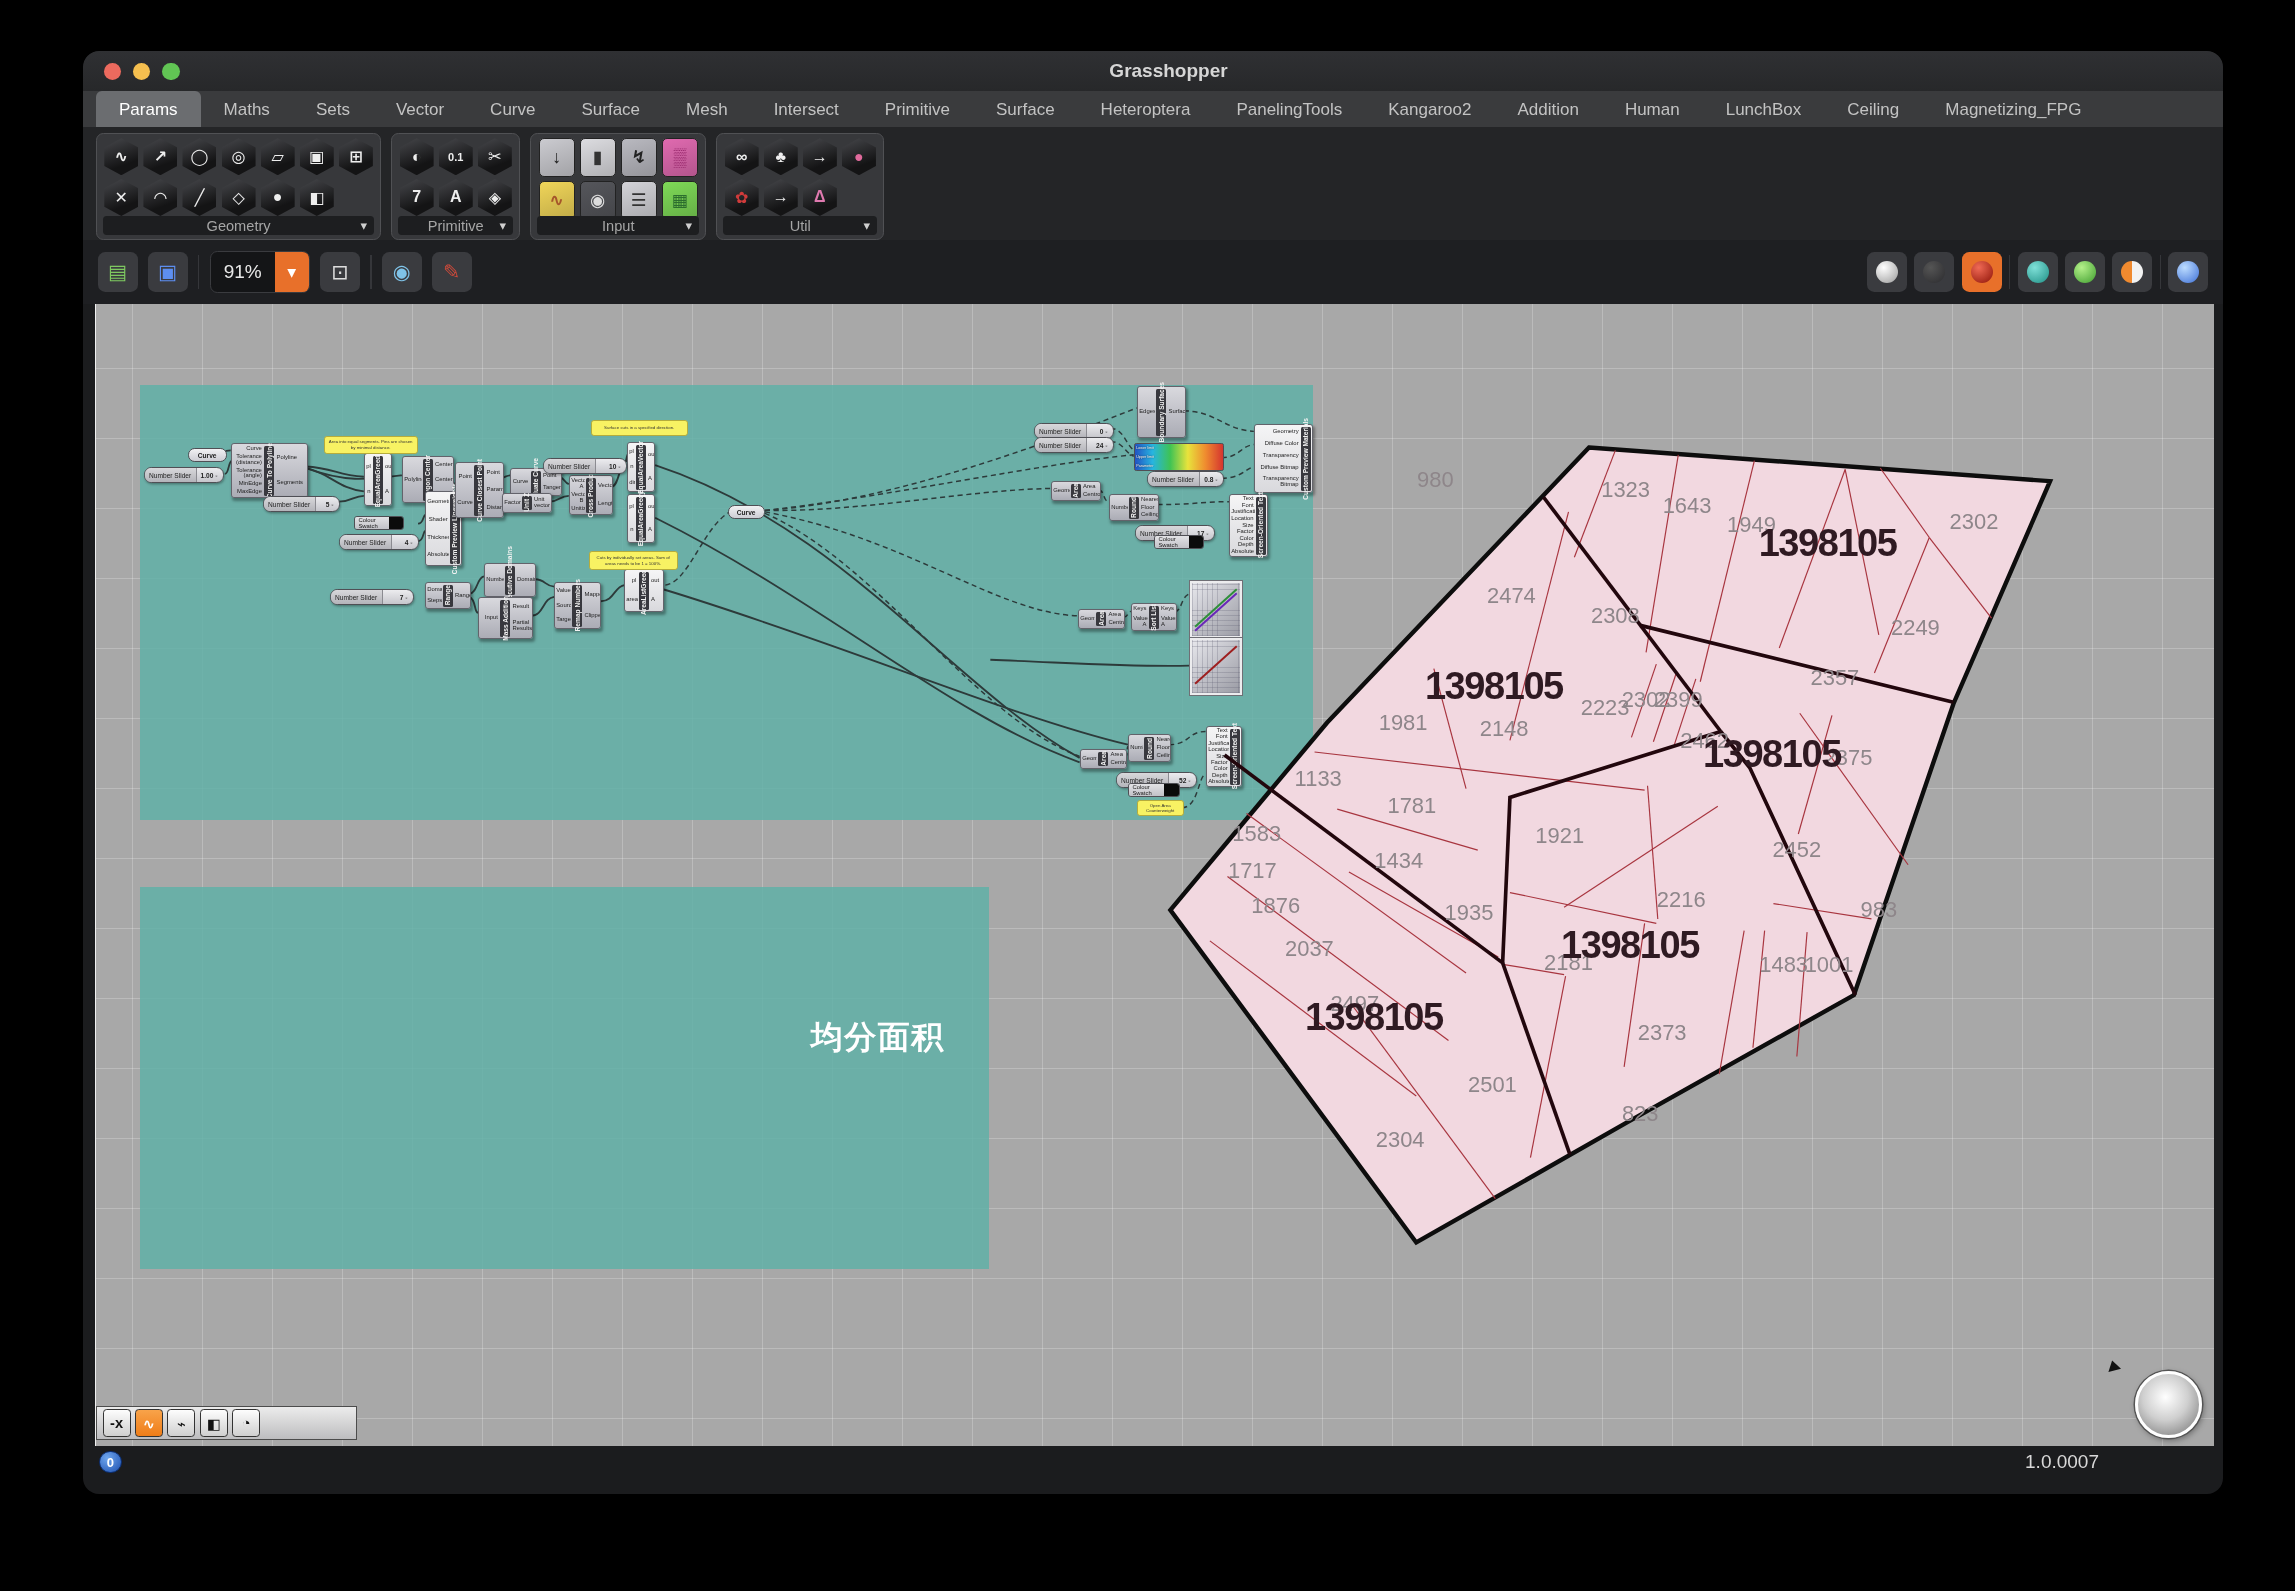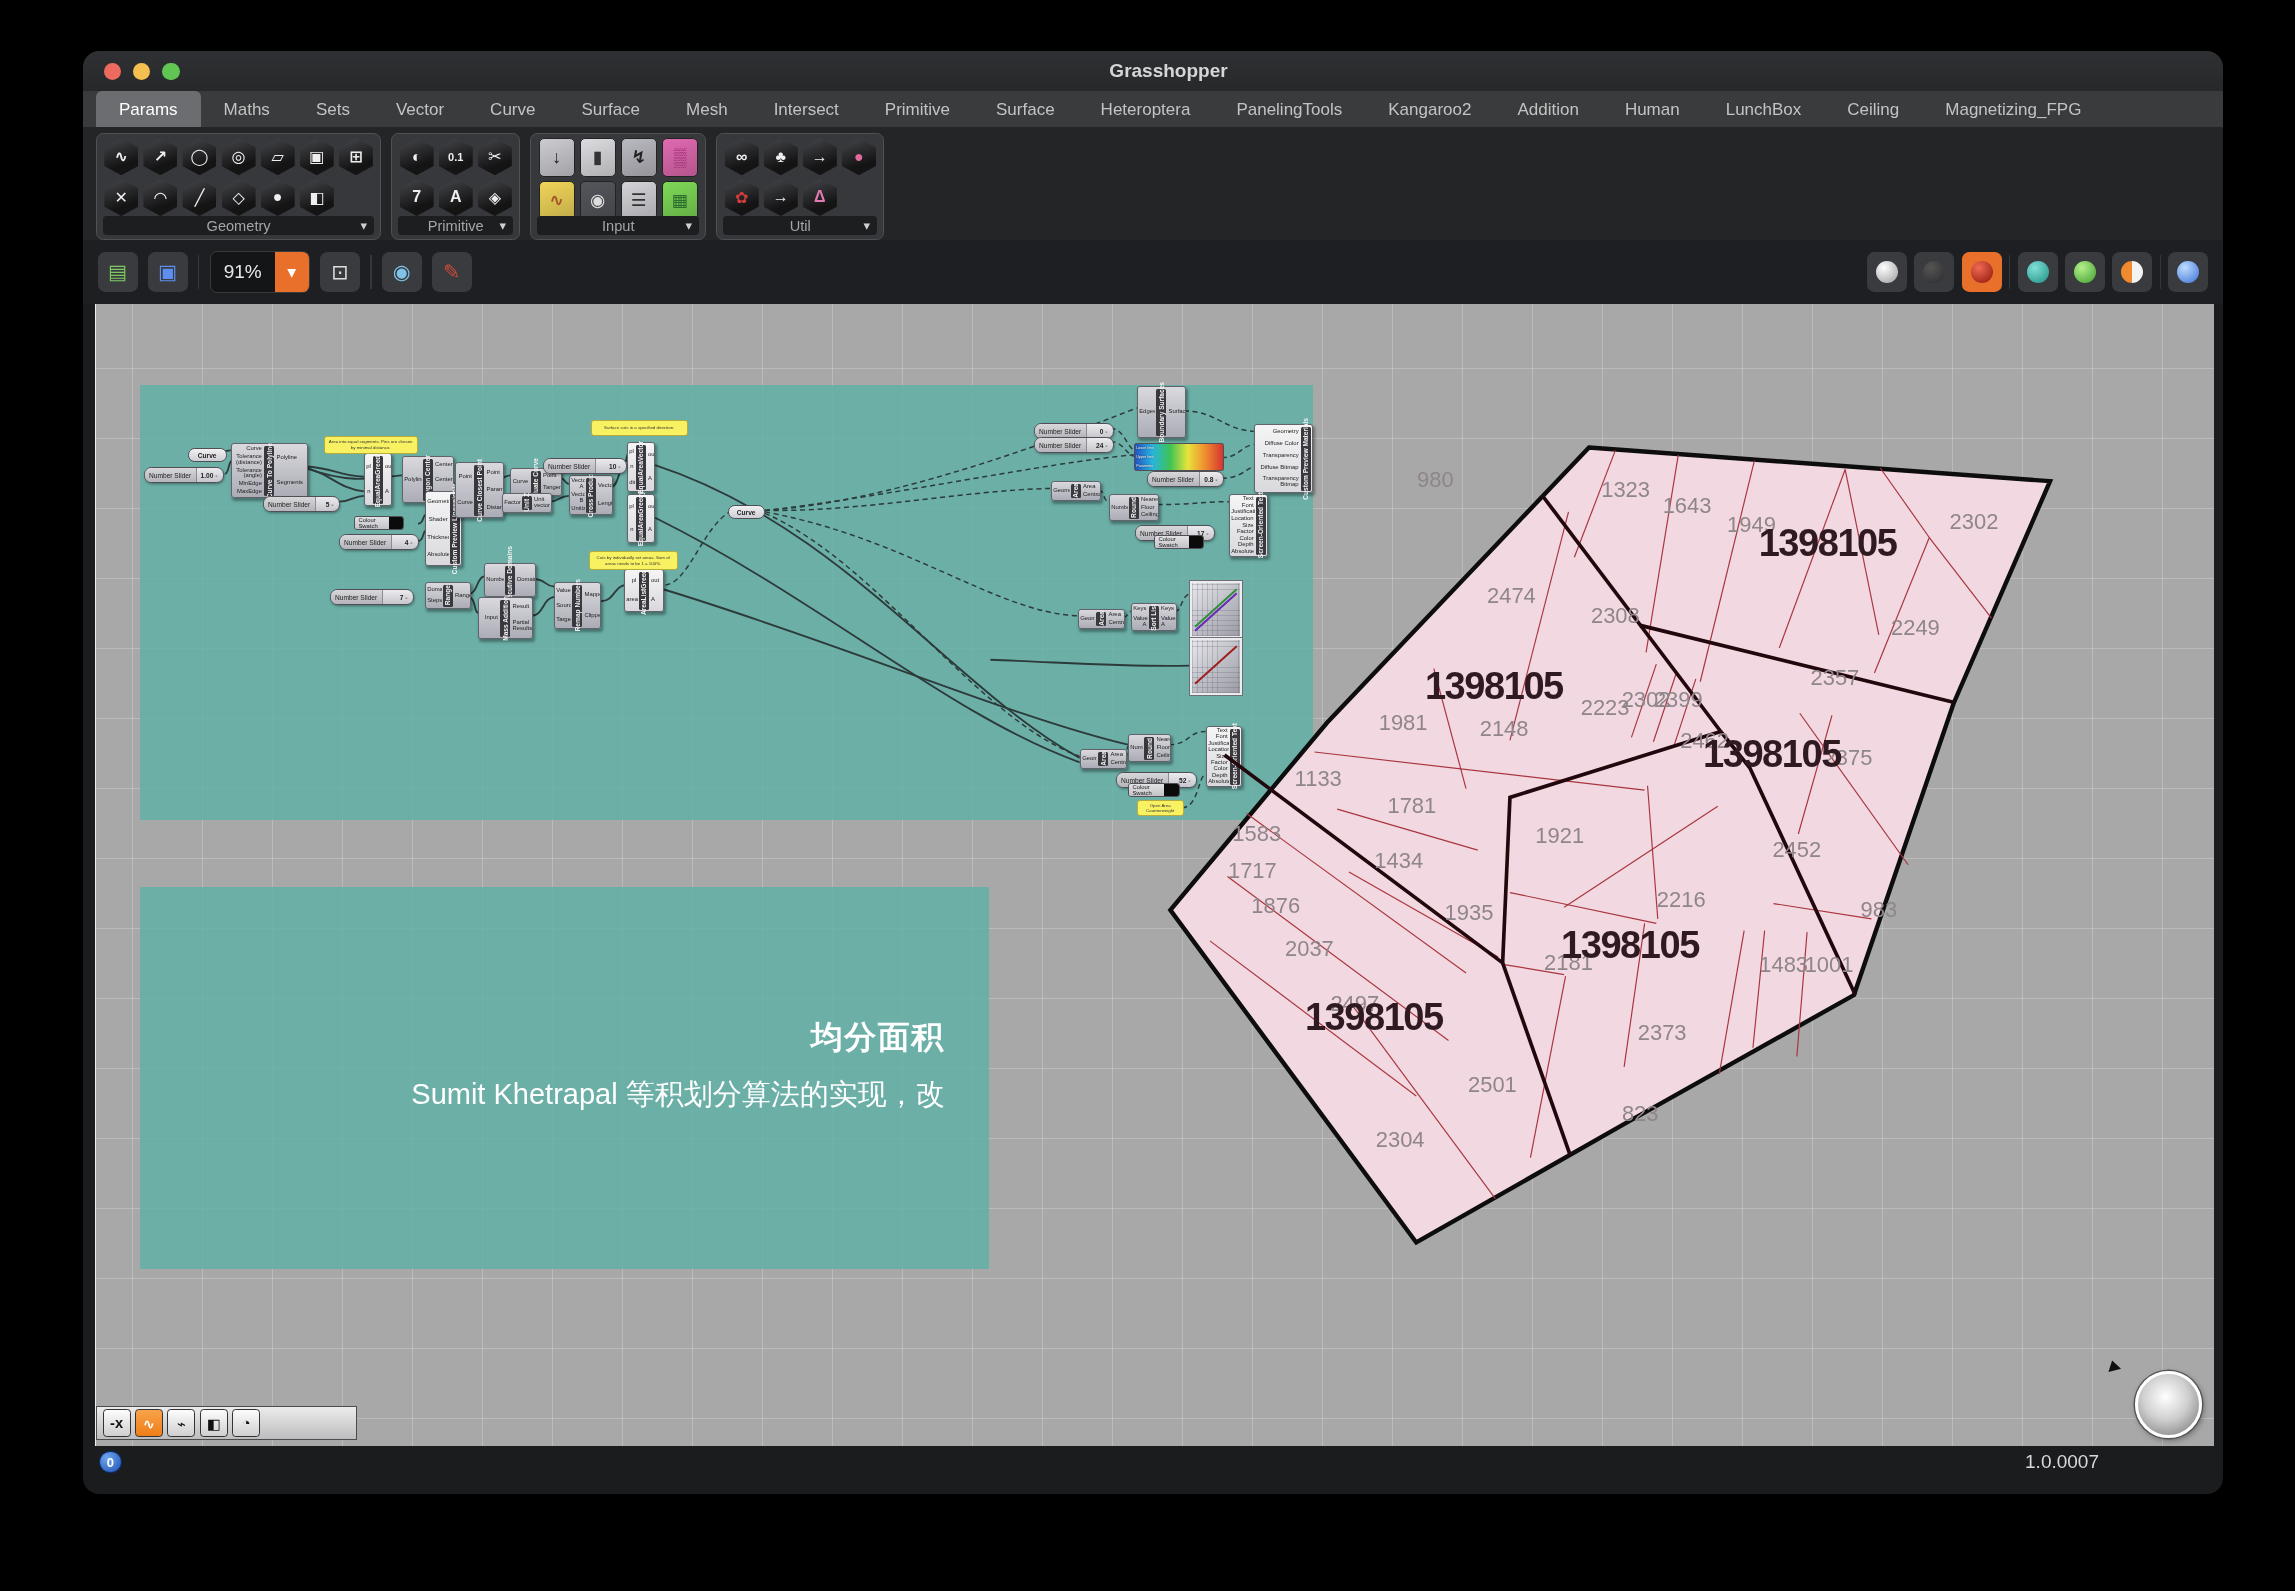--- a/index.html
+++ b/index.html
@@ -255,21 +255,20 @@
           <span class="ball" style="background:radial-gradient(circle at 35% 30%,#bcdcff,#3d6fd6)"></span>
         </div>
     </div>
   </div>
 
   <div id="canvas">
     <div class="tealpanel" id="graphpanel" style="left:44px;top:81px;width:1173px;height:435px;"></div>
     <div class="tealpanel" id="notepanel" style="left:44px;top:583px;width:849px;height:382px;">
       <div id="notetitle">均分面积</div>
       <div id="notebody">
-          <div>Sumit Khetrapal 等积划分算法的实现，改</div>
         </div>
     </div>
 
     <svg id="wires" viewBox="130 416 2894 1560" preserveAspectRatio="none">
       <g fill="none" stroke="#2d3a3a" stroke-width="2.5">
         <path d="M306,648 C312,648 310,632 316,630"></path>
           <path d="M286,622 C300,622 302,616 314,616"></path>
         <path d="M416,638 C456,640 458,650 496,652"></path>
           <path d="M416,640 C452,648 460,668 496,672"></path>
         <path d="M416,640 C470,660 500,656 548,650"></path>

